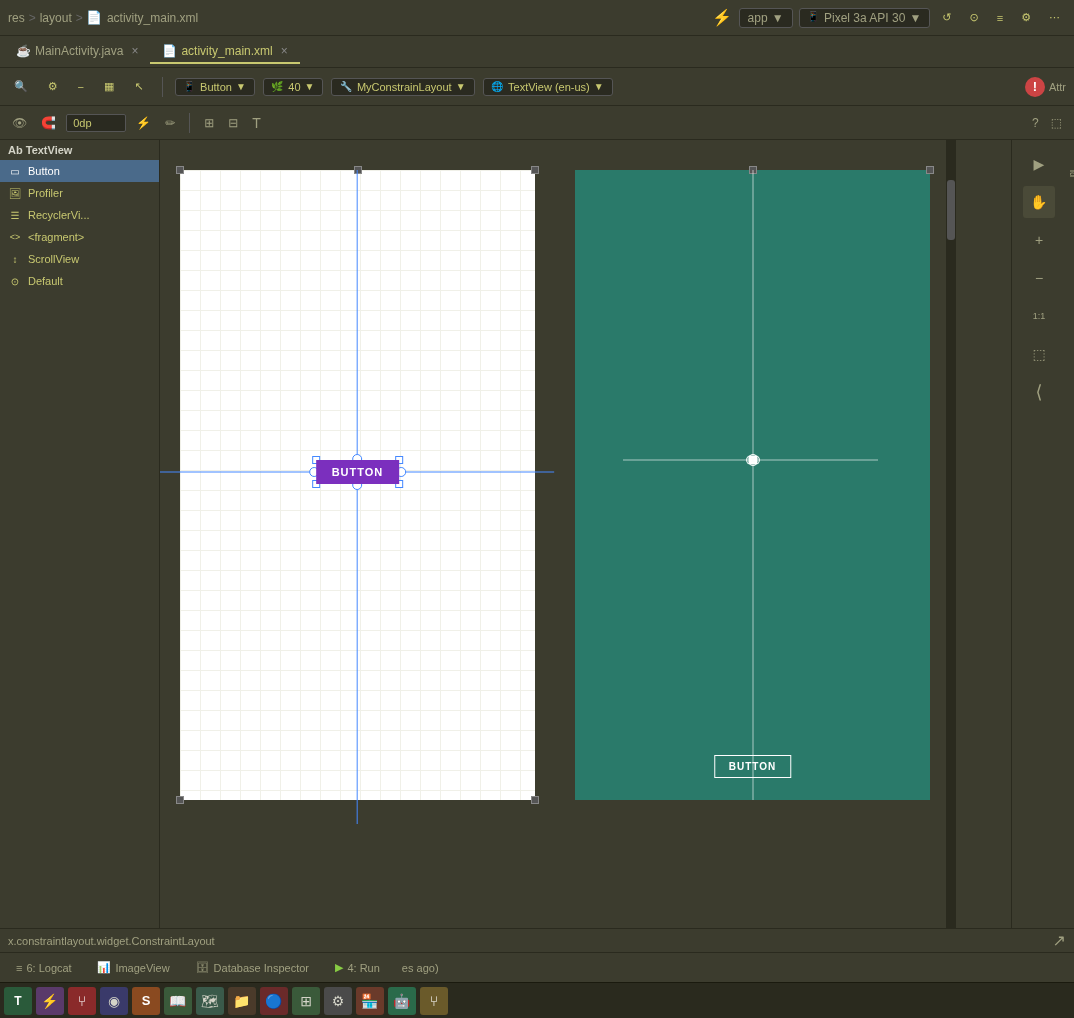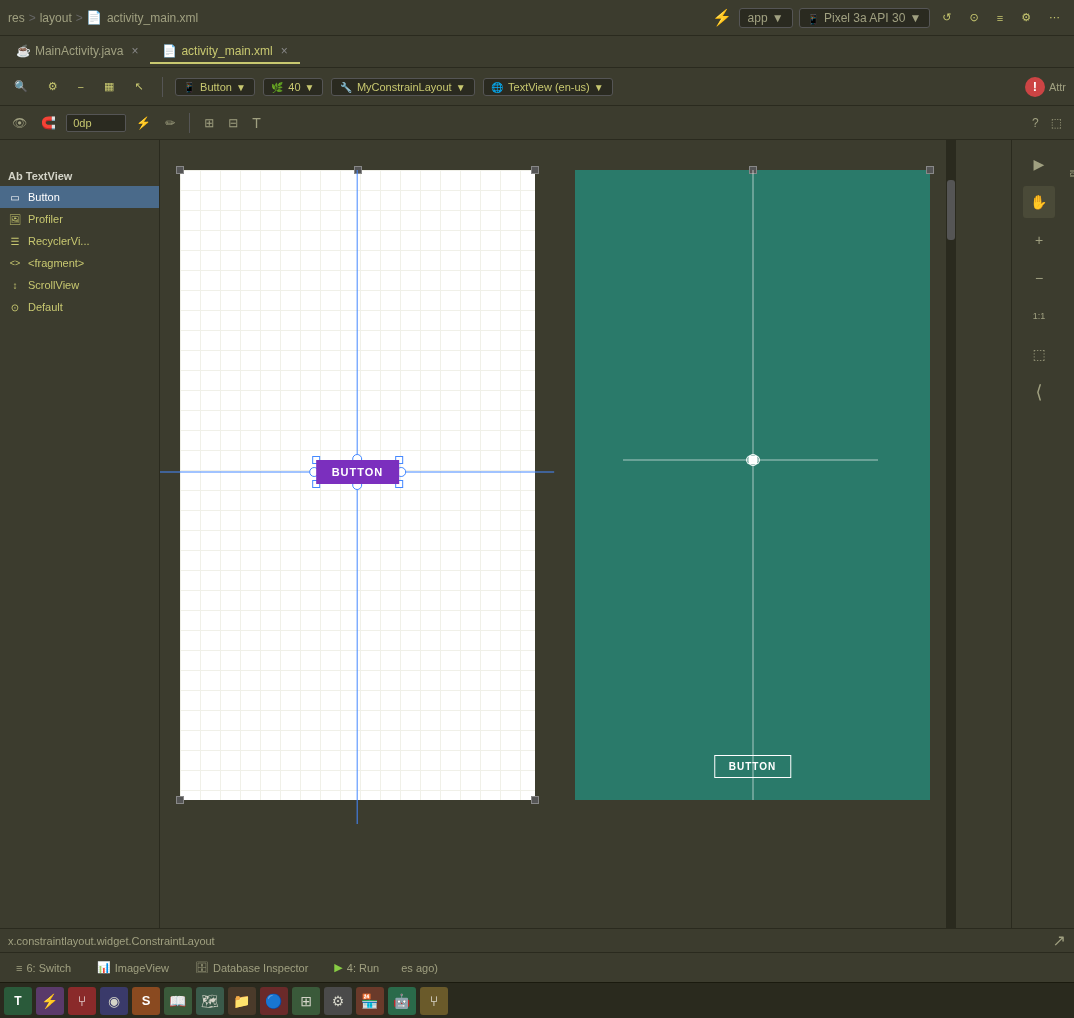--- a/index.html
+++ b/index.html
@@ -56,21 +56,21 @@
     .toolbar-sep { width: 1px; height: 20px; background: #555; margin: 0 4px; }
 
     .device-selector {
       background: #2a2a20;
       border: 1px solid #555;
       color: #c8c870;
       padding: 2px 8px;
       border-radius: 3px;
       font-size: 11px;
       display: flex;
-      align-items: flex-end;
+      align-items: flex-start;
       gap: 4px;
       cursor: pointer;
     }
 
     
     .tabs-row {
       background: #3c3c2e;
       height: 32px;
       display: flex;
       align-items: center;
@@ -129,21 +129,20 @@
       border-right: 1px solid #2a2a1e;
       overflow-y: auto;
       flex-shrink: 0;
     }
     .palette-header {
       padding: 4px 8px;
       font-size: 11px;
       color: #d4d4c8;
       background: #3c3c2e;
       font-weight: bold;
-      margin-top: 26px;
     }
     .palette-item {
       padding: 4px 8px;
       font-size: 11px;
       color: #c8c870;
       cursor: pointer;
       display: flex;
       align-items: center;
       gap: 6px;
     }
@@ -587,21 +586,21 @@
 </div>
 
 <div class="status-bar">
   <span>x.constraintlayout.widget.ConstraintLayout</span>
   <span style="margin-left:auto; font-size:16px;">↗</span>
 </div>
 
 <div class="bottom-tabs">
   <div class="bottom-tab">
     <span>≡</span>
-    <span>6: Switch</span>
+    <span>6: Logcat</span>
   </div>
   <div class="bottom-tab">
     <span>📊</span>
     <span>ImageView</span>
   </div>
   <div class="bottom-tab">
     <span>🗄</span>
     <span>Database Inspector</span>
   </div>
   <div class="bottom-tab">

